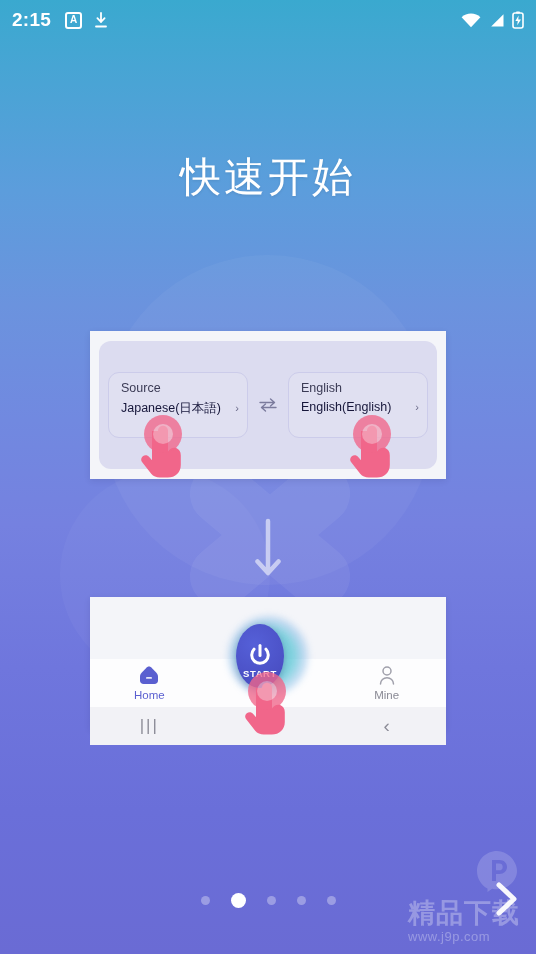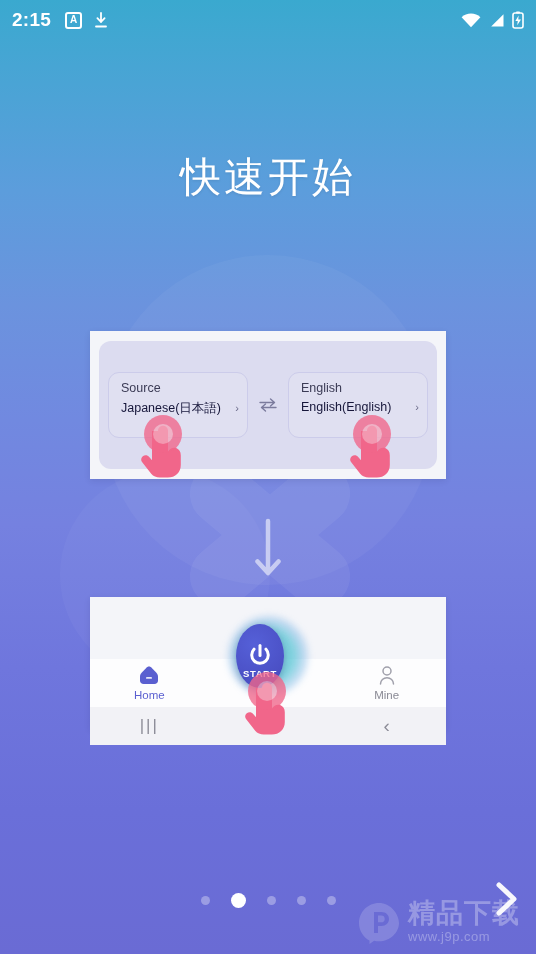--- a/index.html
+++ b/index.html
@@ -179,21 +179,21 @@
   
   .next-arrow{
     position:absolute; right:14px; top:877px; width:32px; height:44px;
     color:#ffffff; opacity:.95; z-index:9;
   }
 
   
   .watermark{
     position:absolute; right:16px; bottom:8px;
     display:flex; align-items:flex-end; gap:6px;
-    opacity:.30; z-index:7; pointer-events:none;
+    opacity:.30; z-index:7; pointer-events:none;flex-direction:column;
   }
   .wm-logo{ width:46px; height:46px; }
   .wm-text{ display:flex; flex-direction:column; align-items:flex-start; }
   .wm-cn{ font-size:27px; font-weight:700; color:#ffffff; line-height:1; letter-spacing:1px; }
   .wm-url{ font-size:13px; color:#ffffff; line-height:1.5; letter-spacing:.5px; }
 </style>
 </head>
 <body>
 
 <div class="screen">

